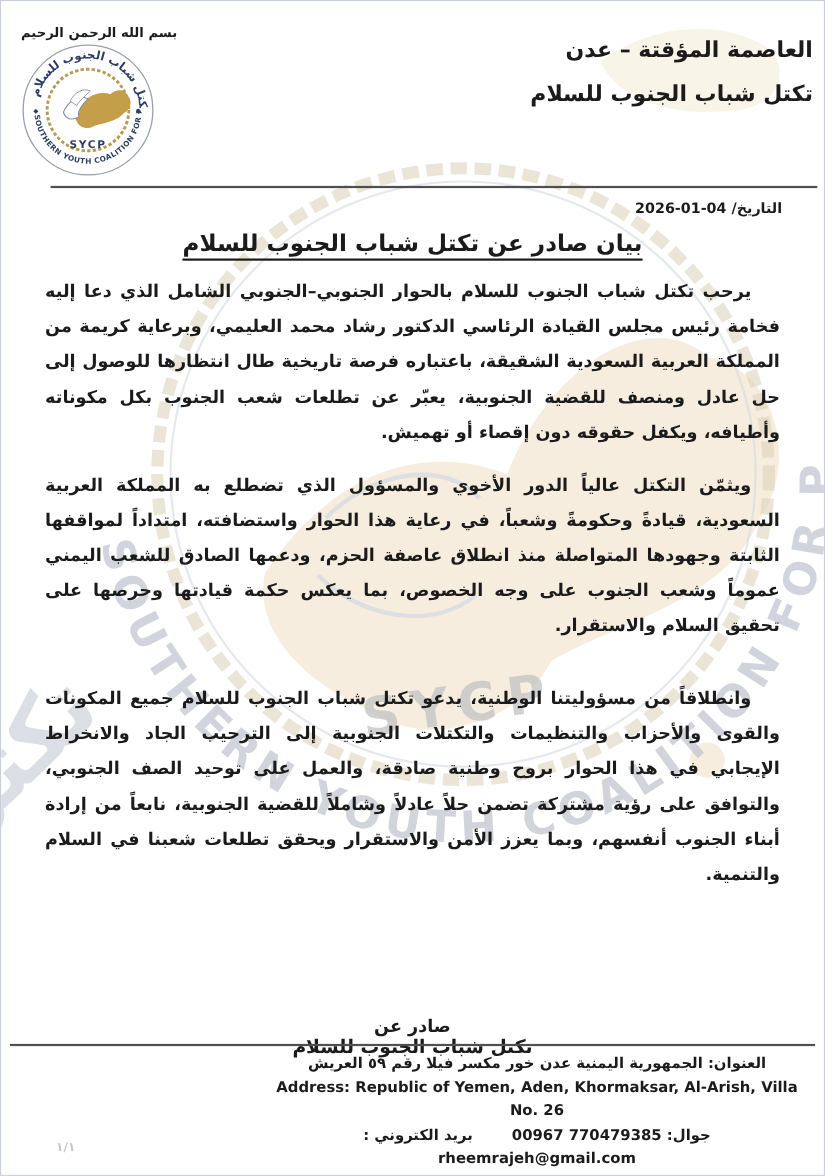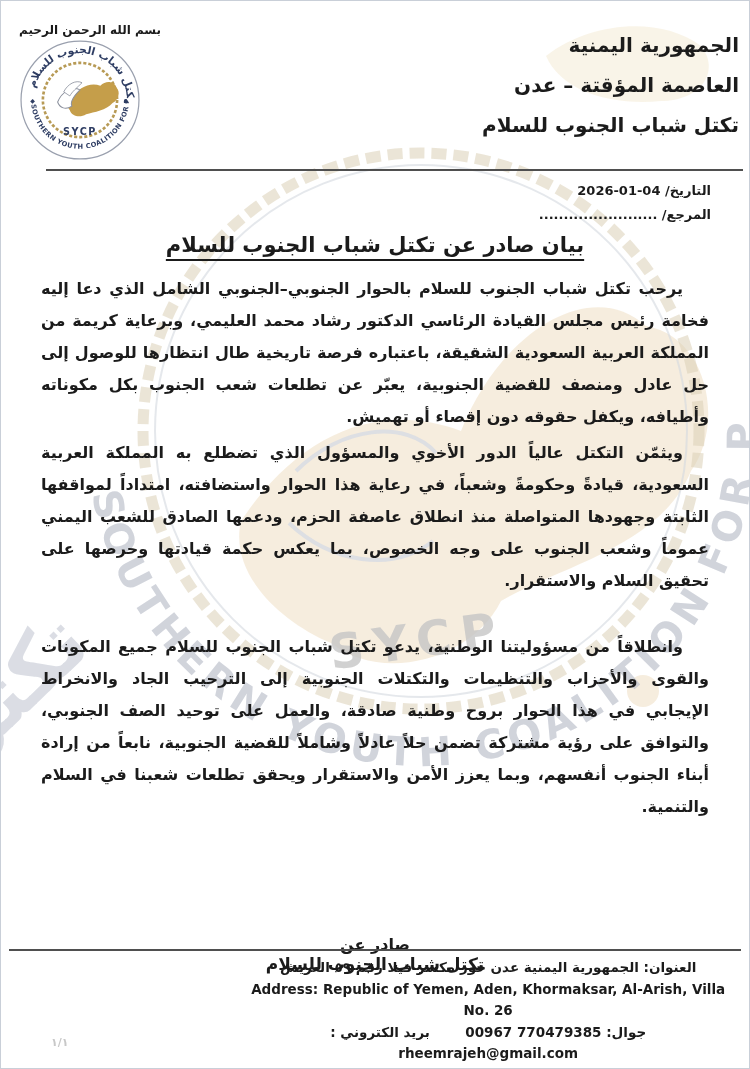--- a/index.html
+++ b/index.html
@@ -65,21 +65,21 @@
   }
   
   .body-text {
     direction: rtl;
     padding: 16px 40px 0 40px;
     font-size: 16px; font-weight: bold;
     line-height: 32px;
     text-align: justify;
   }
   .body-text p { margin: 0; text-indent: 26px; }
-  .body-text p.p1 { margin-bottom: 4px; }
+  .body-text p.p1 { margin-bottom: 16px; }
   .body-text p.p2 { margin-bottom: 34px; }
   
   .signoff {
     margin-top: 112px;
     text-align: center; direction: rtl;
     font-weight: bold;
   }
   .signoff .l1 { font-size: 16px; }
   .signoff .l2 { font-size: 17px; }
   
@@ -161,36 +161,31 @@
           <text font-family="DejaVu Sans, sans-serif" font-size="6.6" font-weight="bold" fill="#2e3d63" letter-spacing="0.4">
             <textPath href="#lg-bot" startOffset="3%">SOUTHERN YOUTH COALITION FOR PEACE</textPath>
           </text>
           <text x="11" y="63" font-size="6" fill="#2e3d63">◆</text>
           <text x="103" y="63" font-size="6" fill="#2e3d63">◆</text>
           <text x="60" y="94" text-anchor="middle" font-family="DejaVu Sans, sans-serif" font-size="9.5" font-weight="bold" letter-spacing="1.5" fill="#2e3d63">SYCP</text>
         </svg>
       </div>
 
       <div class="hdr-right">
-        <div>الجمهورية اليمنية</div>
         <div>العاصمة  المؤقتة – عدن</div>
         <div>تكتل شباب الجنوب للسلام</div>
       </div>
     </div>
 
     <hr class="rule-top">
 
     <div class="meta-block">
       <div>
         <span>التاريخ/</span>
         <span class="num">2026-01-04</span>
-      </div>
-      <div>
-        <span>المرجع/</span>
-        <span>........................</span>
       </div>
     </div>
 
     <div class="doc-title">بيان صادر عن تكتل شباب الجنوب للسلام</div>
 
     <div class="body-text">
       <p class="p1">يرحب تكتل شباب الجنوب للسلام بالحوار الجنوبي–الجنوبي الشامل الذي دعا إليه فخامة رئيس مجلس القيادة الرئاسي الدكتور رشاد محمد العليمي، وبرعاية كريمة من المملكة العربية السعودية الشقيقة، باعتباره فرصة تاريخية طال انتظارها للوصول إلى حل عادل ومنصف للقضية الجنوبية، يعبّر عن تطلعات شعب الجنوب بكل مكوناته وأطيافه، ويكفل حقوقه دون إقصاء أو تهميش.</p>
       <p class="p2">ويثمّن التكتل عالياً الدور الأخوي والمسؤول الذي تضطلع به المملكة العربية السعودية، قيادةً وحكومةً وشعباً، في رعاية هذا الحوار واستضافته، امتداداً لمواقفها الثابتة وجهودها المتواصلة منذ انطلاق عاصفة الحزم، ودعمها الصادق للشعب اليمني عموماً وشعب الجنوب على وجه الخصوص، بما يعكس حكمة قيادتها وحرصها على تحقيق السلام والاستقرار.</p>
       <p class="p3">وانطلاقاً من مسؤوليتنا الوطنية، يدعو تكتل شباب الجنوب للسلام جميع المكونات والقوى والأحزاب والتنظيمات والتكتلات الجنوبية إلى الترحيب الجاد والانخراط الإيجابي في هذا الحوار بروح وطنية صادقة، والعمل على توحيد الصف الجنوبي، والتوافق على رؤية مشتركة تضمن حلاً عادلاً وشاملاً للقضية الجنوبية، نابعاً من إرادة أبناء الجنوب أنفسهم، وبما يعزز الأمن والاستقرار ويحقق تطلعات شعبنا في السلام والتنمية.</p>
     </div>

